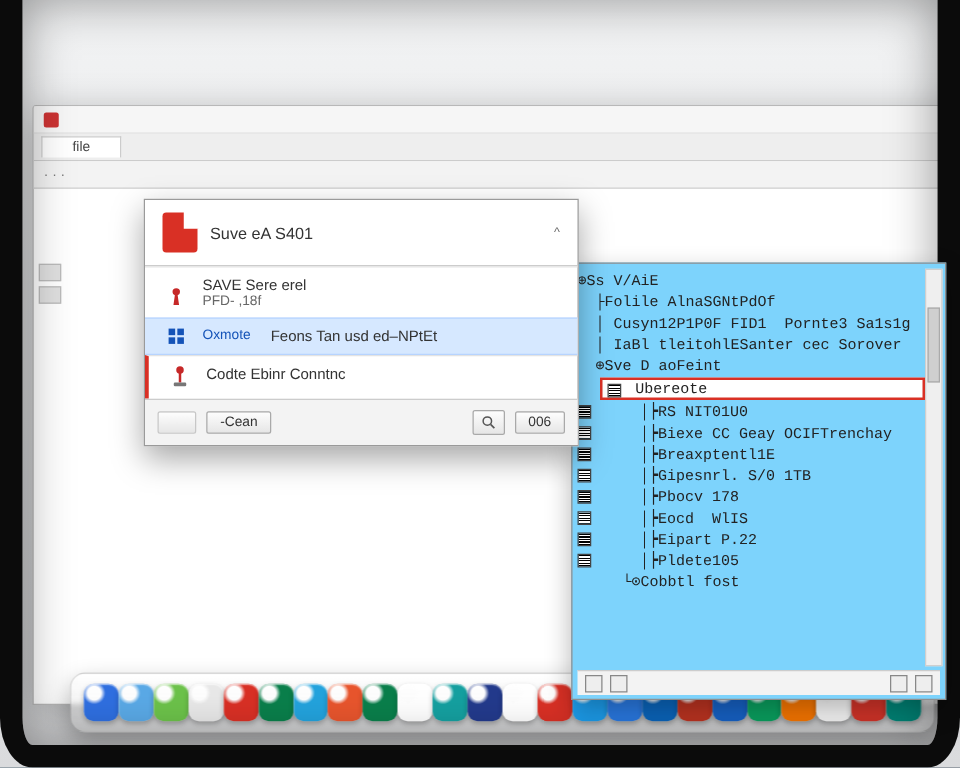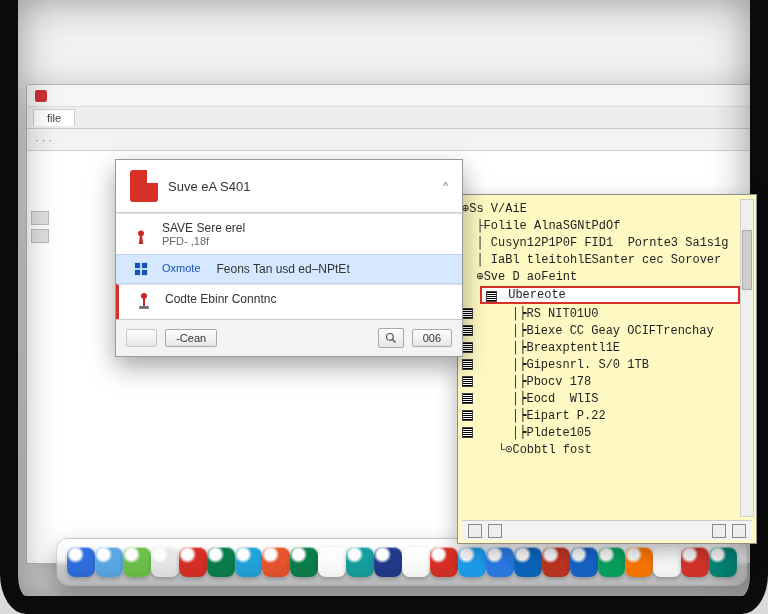--- a/index.html
+++ b/index.html
@@ -20,21 +20,21 @@
   
   .appwin {
     position:absolute; left:26px; top:84px; right:-10px; height:480px;
     background:#fff; border:1px solid #b8b8b8; border-radius:3px 3px 0 0;
     box-shadow:0 6px 30px rgba(0,0,0,.25);
     display:flex; flex-direction:column; overflow:visible;
   }
   .appwin-titlebar{height:22px;background:#f6f6f6;border-bottom:1px solid #ddd;display:flex;align-items:center;gap:6px;padding:0 8px;}
   .appwin-titlebar .sq{width:12px;height:12px;background:#c33;border-radius:2px;}
   .appwin-tabbar{height:22px;background:#eee;border-bottom:1px solid #ccc;display:flex;align-items:center;padding:0 6px;gap:8px}
-  .appwin-tabbar .tab{padding:2px 13px;background:#fff;border:1px solid #ccc;border-bottom:none;font-size:11px;color:#444}
+  .appwin-tabbar .tab{padding:2px 24px;background:#fff;border:1px solid #ccc;border-bottom:none;font-size:11px;color:#444}
   .appwin-toolbar{height:22px;background:#f3f3f3;border-bottom:1px solid #d0d0d0;display:flex;align-items:center;padding:0 8px;gap:10px;color:#777;font-size:11px}
   .appwin-body{position:relative;flex:1;background:transparent}
 
   
   .save-dialog{
     position:absolute; left:88px; top:8px; width:348px;
     background:#fff; border:1px solid #9a9a9a; box-shadow:0 10px 24px rgba(0,0,0,.35);
     display:flex; flex-direction:column; z-index:30;
   }
   .save-dialog .hdr{display:flex;align-items:center;gap:10px;padding:10px 14px;border-bottom:1px solid #ccc}
@@ -50,22 +50,22 @@
   .save-dialog .row.sel{background:#d6e8ff;border-top:1px solid #b7d4ff;border-bottom:1px solid #b7d4ff}
   .save-dialog .row.sel .lbl{color:#1453b8;font-size:11px;padding-right:6px}
   .save-dialog .row.joy .ic svg{width:16px;height:20px}
   .save-dialog .footer{display:flex;align-items:center;gap:8px;padding:8px 10px;border-top:1px solid #ccc;background:#f3f3f3}
   .save-dialog .footer .fbtn{border:1px solid #a9a9a9;background:linear-gradient(#fdfdfd,#e6e6e6);padding:2px 10px;font-size:11px;color:#333;border-radius:2px;cursor:pointer}
   .save-dialog .footer .spacer{flex:1}
   .save-dialog .footer .iconbtn{width:26px;height:20px;border:1px solid #a9a9a9;background:linear-gradient(#fdfdfd,#e6e6e6);display:flex;align-items:center;justify-content:center;border-radius:2px;cursor:pointer}
 
   
   .tree-panel{
-    position:absolute; left:430px; top:43px; width:300px; height:350px;
-    background:#fef9c3; border:1px solid #8f8f8f; box-shadow:0 8px 20px rgba(0,0,0,.3);
+    position:absolute; left:430px; top:59px; width:300px; height:350px;
+    background:#7dd3fc; border:1px solid #8f8f8f; box-shadow:0 8px 20px rgba(0,0,0,.3);
     padding:6px 4px 4px 4px; z-index:25; overflow:hidden;
     font-family: "Consolas","Courier New",monospace; font-size:12px; color:#222;
   }
   .tree-panel .line{white-space:pre;line-height:17px}
   .tree-panel .chip{display:inline-block;width:11px;height:11px;border:1px solid #444;background:repeating-linear-gradient(0deg,#000,#000 1px,#fff 1px,#fff 2px);vertical-align:middle;margin-right:3px}
   .tree-panel .hl{position:absolute;left:18px;width:260px;height:18px;border:2px solid #d93025;background:#fff}
   .tree-panel .tail{position:absolute;left:4px;right:4px;bottom:3px;height:20px;border-top:1px solid #ccc;display:flex;align-items:center;gap:6px;background:#f3f3f3;padding:0 6px}
   .tree-panel .tail .sq{width:14px;height:14px;border:1px solid #888;background:#eee}
   .tree-panel .scroll{position:absolute;right:2px;top:4px;bottom:26px;width:14px;background:#efefef;border:1px solid #cfcfcf}
   .tree-panel .scroll .thumb{position:absolute;left:1px;right:1px;top:30px;height:60px;background:#cfcfcf;border:1px solid #aaa}

